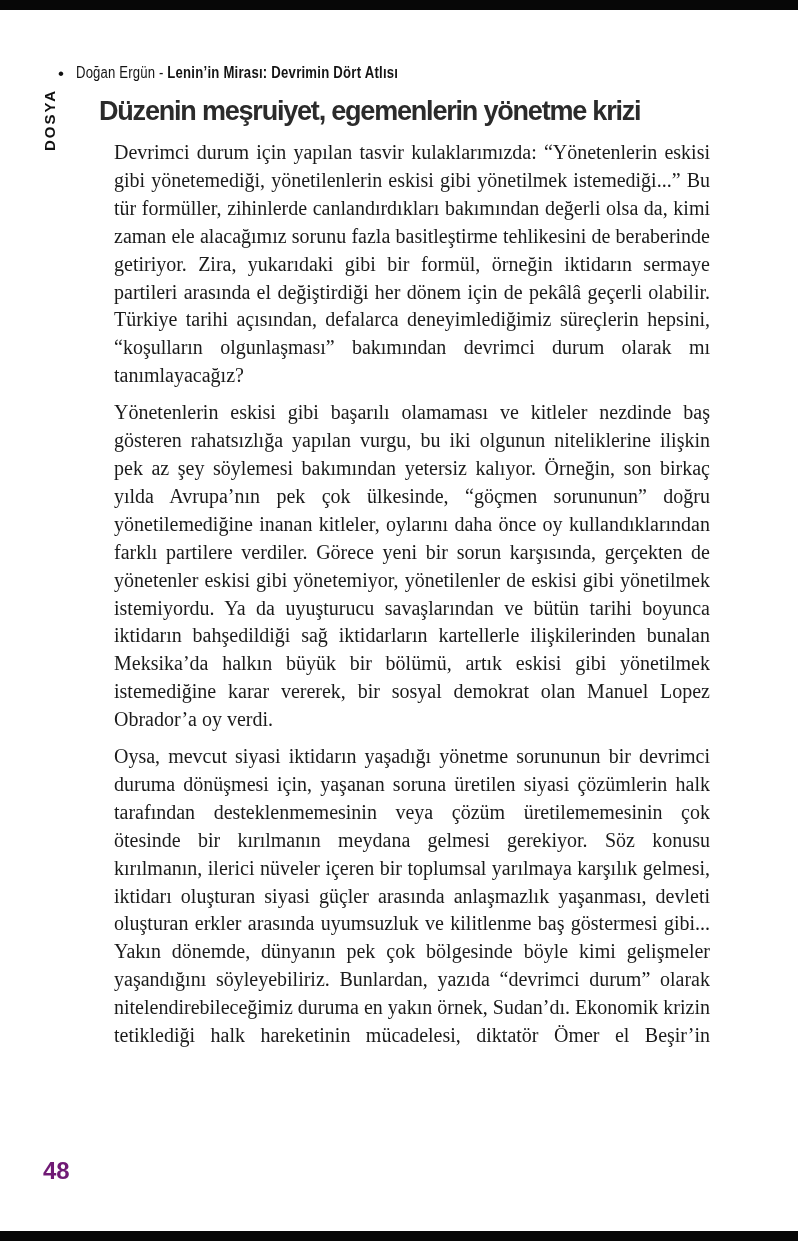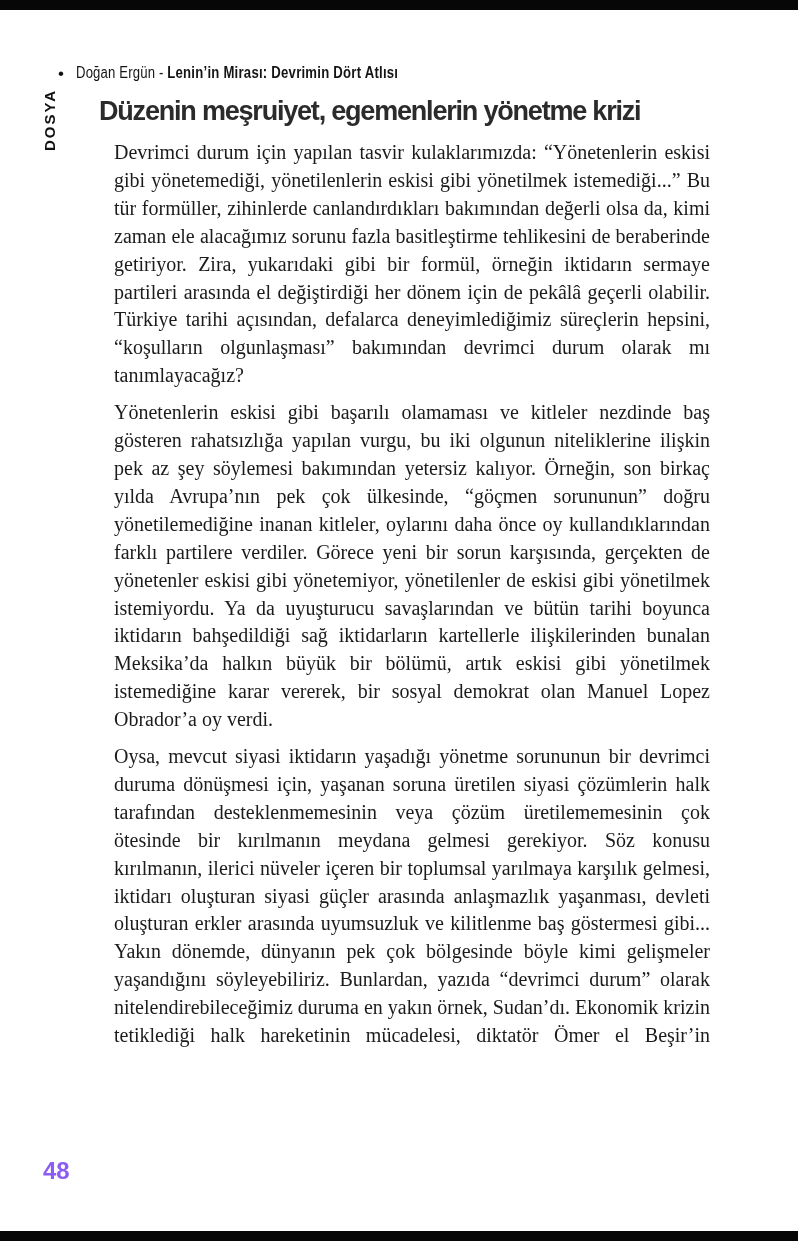--- a/index.html
+++ b/index.html
@@ -98,21 +98,21 @@
     text-align-last: justify;
   }
 
   .page-number {
     position: absolute;
     left: 43px;
     top: 1157px;
     font-family: "Liberation Sans", sans-serif;
     font-size: 24px;
     font-weight: 600;
-    color: #8b5cf6;
+    color: #701a75;
   }
 </style>
 </head>
 <body>
 
 <div class="page">
 
   <div class="edge-bar top"></div>
 
   <div class="running-header">

